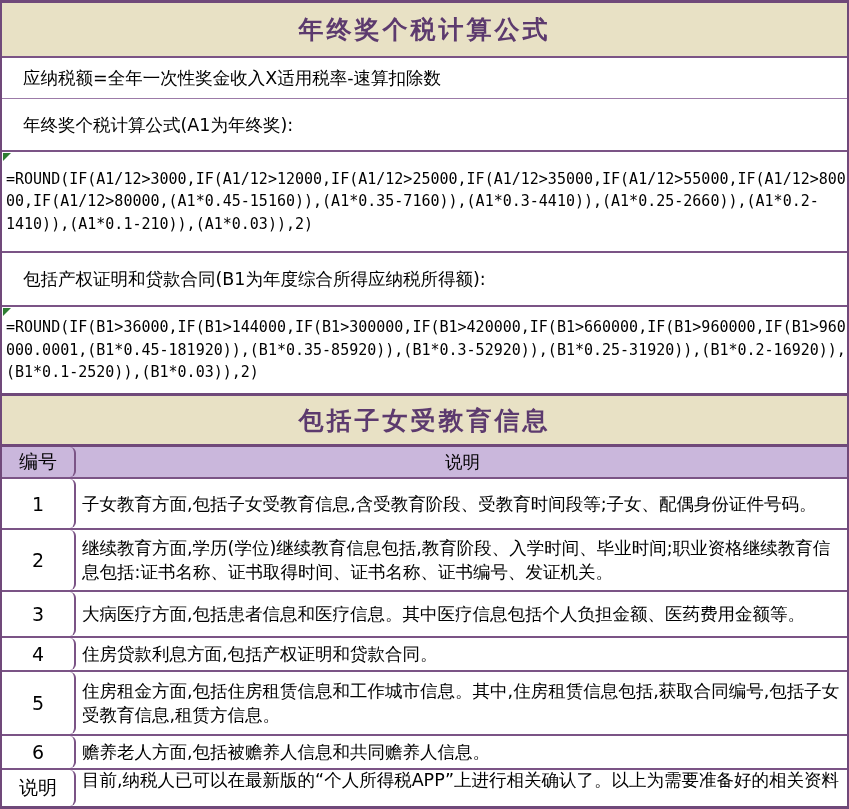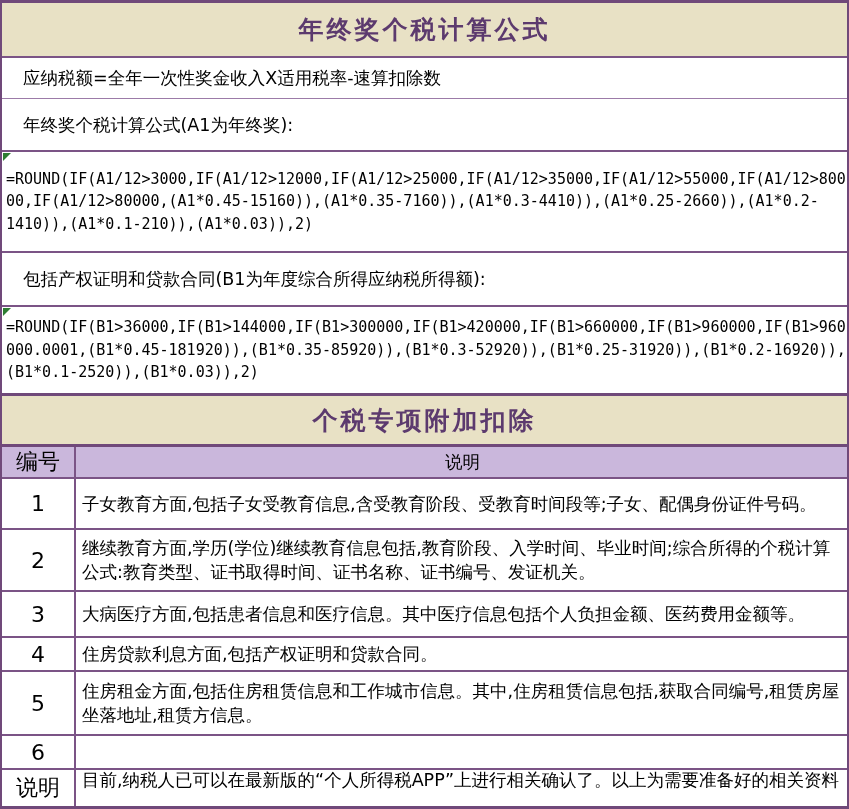--- a/index.html
+++ b/index.html
@@ -55,21 +55,21 @@
     display:flex; height:30px;
     background:var(--header-bg,#CAB7DC);
     border-top:3px solid var(--border-dark,#70497A);
     font-size:17.5px;
   }
   .grid-row { display:flex; border-top:2px solid var(--border-inner,#7B5486); background:#fff; }
   .col-id {
     width:72px; flex:0 0 72px;
     border-right:2px solid var(--border-inner,#7B5486);
     display:flex; align-items:center; justify-content:center;
-    text-align:center; font-size:22px;
+    text-align:center; font-size:19px;border-radius:6px;
   }
   .col-desc {
     flex:1; display:flex; align-items:center;
     padding-left:6px; padding-right:4px;
     font-size:17.5px; line-height:24px;
   }
   .r1 { height:49px; } .r2 { height:60px; } .r3 { height:44px; }
   .r4 { height:32px; } .r5 { height:62px; } .r6 { height:32px; }
   .r7 { height:36px; }
   .r7 .col-desc { line-height:19px; align-items:flex-start; padding-top:1px; }
@@ -97,54 +97,55 @@
 
   <div class="row h52 bt2">
     <div class="textcell">包括产权证明和贷款合同(B1为年度综合所得应纳税所得额):</div>
   </div>
 
   <div class="formula-row fb bt2">
     <span class="err-tri"></span>
     <div class="formula-text">=ROUND(IF(B1&gt;36000,IF(B1&gt;144000,IF(B1&gt;300000,IF(B1&gt;420000,IF(B1&gt;660000,IF(B1&gt;960000,IF(B1&gt;960000.0001,(B1*0.45-181920)),(B1*0.35-85920)),(B1*0.3-52920)),(B1*0.25-31920)),(B1*0.2-16920)),(B1*0.1-2520)),(B1*0.03)),2)</div>
   </div>
 
-  <div class="title-bar t2">个税专项附加扣除</div>
+  <div class="title-bar t2">包括子女受教育信息</div>
 
   <div class="grid-header">
     <div class="col-id">编号</div>
     <div class="col-desc" style="justify-content:center;">说明</div>
   </div>
 
   <div class="grid-row r1">
     <div class="col-id">1</div>
     <div class="col-desc">子女教育方面,包括子女受教育信息,含受教育阶段、受教育时间段等;子女、配偶身份证件号码。</div>
   </div>
 
   <div class="grid-row r2">
     <div class="col-id">2</div>
-    <div class="col-desc">继续教育方面,学历(学位)继续教育信息包括,教育阶段、入学时间、毕业时间;综合所得的个税计算公式:教育类型、证书取得时间、证书名称、证书编号、发证机关。</div>
+    <div class="col-desc">继续教育方面,学历(学位)继续教育信息包括,教育阶段、入学时间、毕业时间;职业资格继续教育信息包括:证书名称、证书取得时间、证书名称、证书编号、发证机关。</div>
   </div>
 
   <div class="grid-row r3">
     <div class="col-id">3</div>
     <div class="col-desc">大病医疗方面,包括患者信息和医疗信息。其中医疗信息包括个人负担金额、医药费用金额等。</div>
   </div>
 
   <div class="grid-row r4">
     <div class="col-id">4</div>
     <div class="col-desc">住房贷款利息方面,包括产权证明和贷款合同。</div>
   </div>
 
   <div class="grid-row r5">
     <div class="col-id">5</div>
-    <div class="col-desc">住房租金方面,包括住房租赁信息和工作城市信息。其中,住房租赁信息包括,获取合同编号,租赁房屋坐落地址,租赁方信息。</div>
+    <div class="col-desc">住房租金方面,包括住房租赁信息和工作城市信息。其中,住房租赁信息包括,获取合同编号,包括子女受教育信息,租赁方信息。</div>
   </div>
 
   <div class="grid-row r6">
     <div class="col-id">6</div>
+    <div class="col-desc">赡养老人方面,包括被赡养人信息和共同赡养人信息。</div>
   </div>
 
   <div class="grid-row r7">
     <div class="col-id">说明</div>
     <div class="col-desc">目前,纳税人已可以在最新版的“个人所得税APP”上进行相关确认了。以上为需要准备好的相关资料</div>
   </div>
 
 </div>
 
 </body></html>

